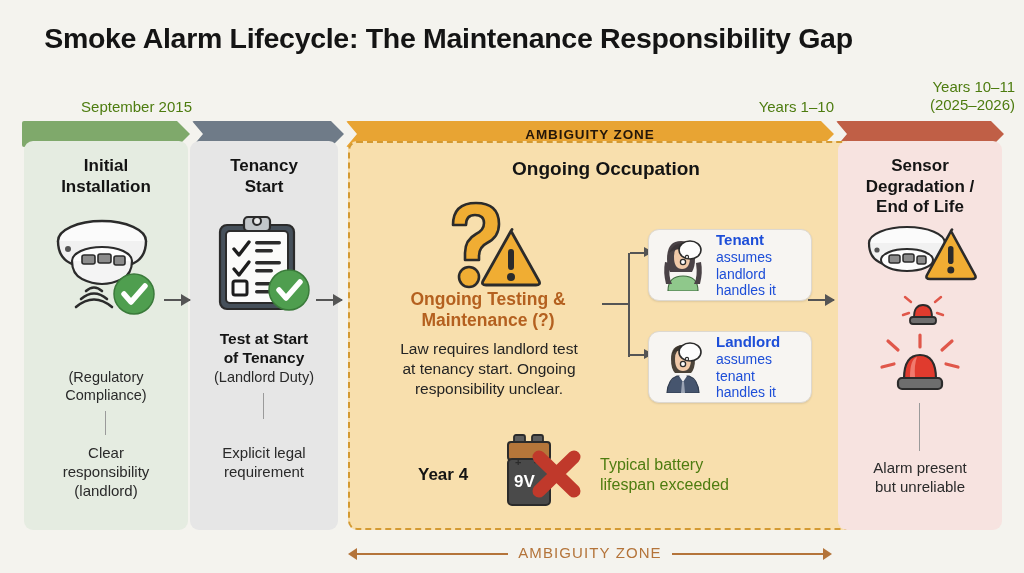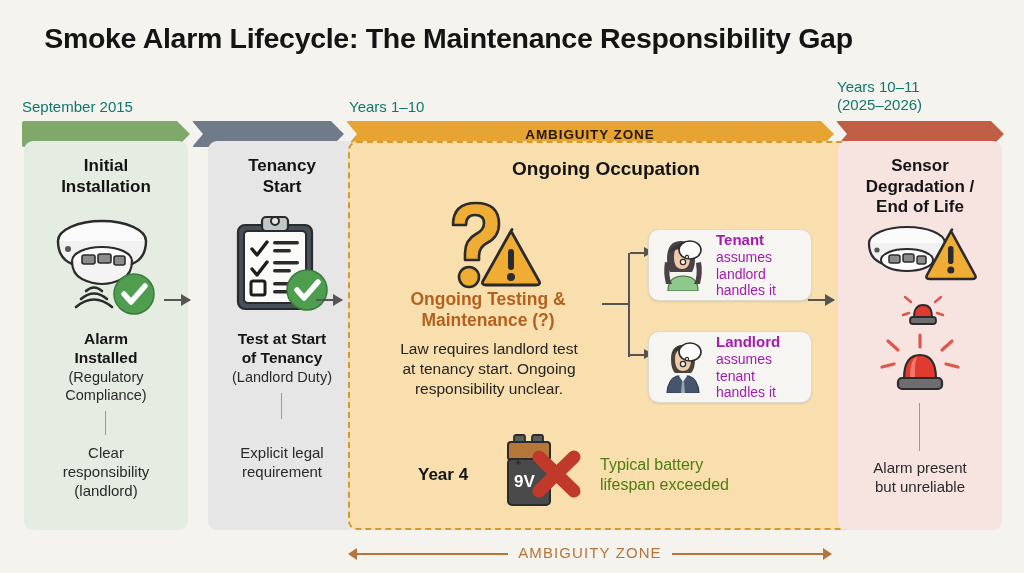--- a/index.html
+++ b/index.html
@@ -12,21 +12,21 @@
   }
   .canvas{position:absolute;inset:0;}
 
   
   .title{
     position:absolute;top:22px;left:0;width:897px;text-align:center;
     font-size:28.5px;font-weight:bold;letter-spacing:-0.3px;color:#141414;
   }
 
   
-  .period{position:absolute;font-size:15px;color:#0f766e;text-align:left;line-height:1.22;}
+  .period{position:absolute;font-size:15px;color:#4d7c0f;text-align:right;line-height:1.22;}
   #period-0{left:22px;  top:98px; width:170px;}
   #period-2{left:349px; top:98px; width:485px;}
   #period-3{left:837px; top:78px; width:178px;}
 
   
   .band{position:absolute;height:26px;top:121px;}
   .band .chev{
     position:absolute;inset:0;
     clip-path:polygon(0 0, calc(100% - 13px) 0, 100% 50%, calc(100% - 13px) 100%, 0 100%);
     border-radius:2px;
@@ -38,21 +38,21 @@
     font-size:13.5px;font-weight:bold;letter-spacing:0.9px;color:#23160a;
   }
   #band-0{left:22px;width:168px;}
   #band-1{left:192px;width:152px;}
   #band-2{left:346px;width:488px;}
   #band-3{left:836px;width:168px;}
 
   
   .panel{position:absolute;top:141px;border-radius:9px;}
   #panel-0{left:24px; width:164px;height:389px;background:#e5ece1;}
-  #panel-1{left:208px;width:148px;height:389px;background:#e6e6e6;}
+  #panel-1{left:190px;width:148px;height:389px;background:#e6e6e6;}
   #panel-2{left:348px;width:516px;height:389px;background:#f8dfad;border:2px dashed #d49a32;box-sizing:border-box;}
   #panel-3{left:838px;width:164px;height:389px;background:#f7e3e0;}
 
   .stage-title{
     position:absolute;left:0;width:100%;text-align:center;
     font-size:17px;font-weight:bold;line-height:1.22;color:#141414;
   }
   #stage-title-0{top:15px;}
   #stage-title-1{top:15px;}
   #stage-title-3{top:15px;}
@@ -89,21 +89,21 @@
   }
   .mid-body{
     position:absolute;text-align:center;font-size:15.5px;line-height:1.28;color:#242424;
   }
 
   .thoughtcard{
     position:absolute;background:#f7f5f2;border:1.5px solid #ddd8d0;border-radius:11px;
     box-shadow:0 1px 2px rgba(0,0,0,.10);
     display:flex;align-items:center;gap:7px;padding:7px 10px 7px 8px;box-sizing:border-box;
   }
-  .thoughtcard .txt{font-size:14px;line-height:1.2;color:#a21caf;}
+  .thoughtcard .txt{font-size:14px;line-height:1.2;color:#1d4ed8;}
   .thoughtcard .txt b{font-size:15px;font-weight:bold;display:block;}
 
   .branch{position:absolute;}
   .branch i{position:absolute;background:#555;display:block;}
   .branch .head{
     position:absolute;width:0;height:0;
     border-left:9px solid #555;border-top:5.5px solid transparent;border-bottom:5.5px solid transparent;
   }
 
   .year3{position:absolute;font-size:17px;font-weight:bold;color:#141414;}
@@ -160,21 +160,20 @@
         <rect x="62" y="43" width="11" height="9" rx="2" fill="#8c8c8c" stroke="#2b2b2b" stroke-width="1.6"></rect>
         <circle cx="16" cy="36" r="3" fill="#555"></circle>
         <path d="M34 78 q8 -7 16 0" fill="none" stroke="#2b2b2b" stroke-width="2.6" stroke-linecap="round"></path>
         <path d="M29 86 q13 -11 26 0" fill="none" stroke="#2b2b2b" stroke-width="2.6" stroke-linecap="round"></path>
         <path d="M24 94 q18 -15 36 0" fill="none" stroke="#2b2b2b" stroke-width="2.6" stroke-linecap="round"></path>
         <circle cx="82" cy="81" r="20" fill="#4f9e4f" stroke="#3a7a3a" stroke-width="1.5"></circle>
         <path d="M72 81 l7 8 l14 -16" fill="none" stroke="#fff" stroke-width="5.5" stroke-linecap="round" stroke-linejoin="round"></path>
       </svg>
     </span>
 
-    <div class="stage-head" style="top:188px;">Alarm<br>Installed</div>
     <div class="stage-sub" style="top:228px;">(Regulatory<br>Compliance)</div>
     <div class="vdiv" style="left:81px;top:270px;height:24px;"></div>
     <div class="stage-foot" style="top:303px;">Clear<br>responsibility<br>(landlord)</div>
   </div>
 
   <div class="panel" id="panel-1">
     <div class="stage-title" id="stage-title-1">Tenancy<br>Start</div>
 
     <span class="icon" style="left:24px;top:70px;">
       <svg width="102" height="104" viewBox="0 0 102 104">

